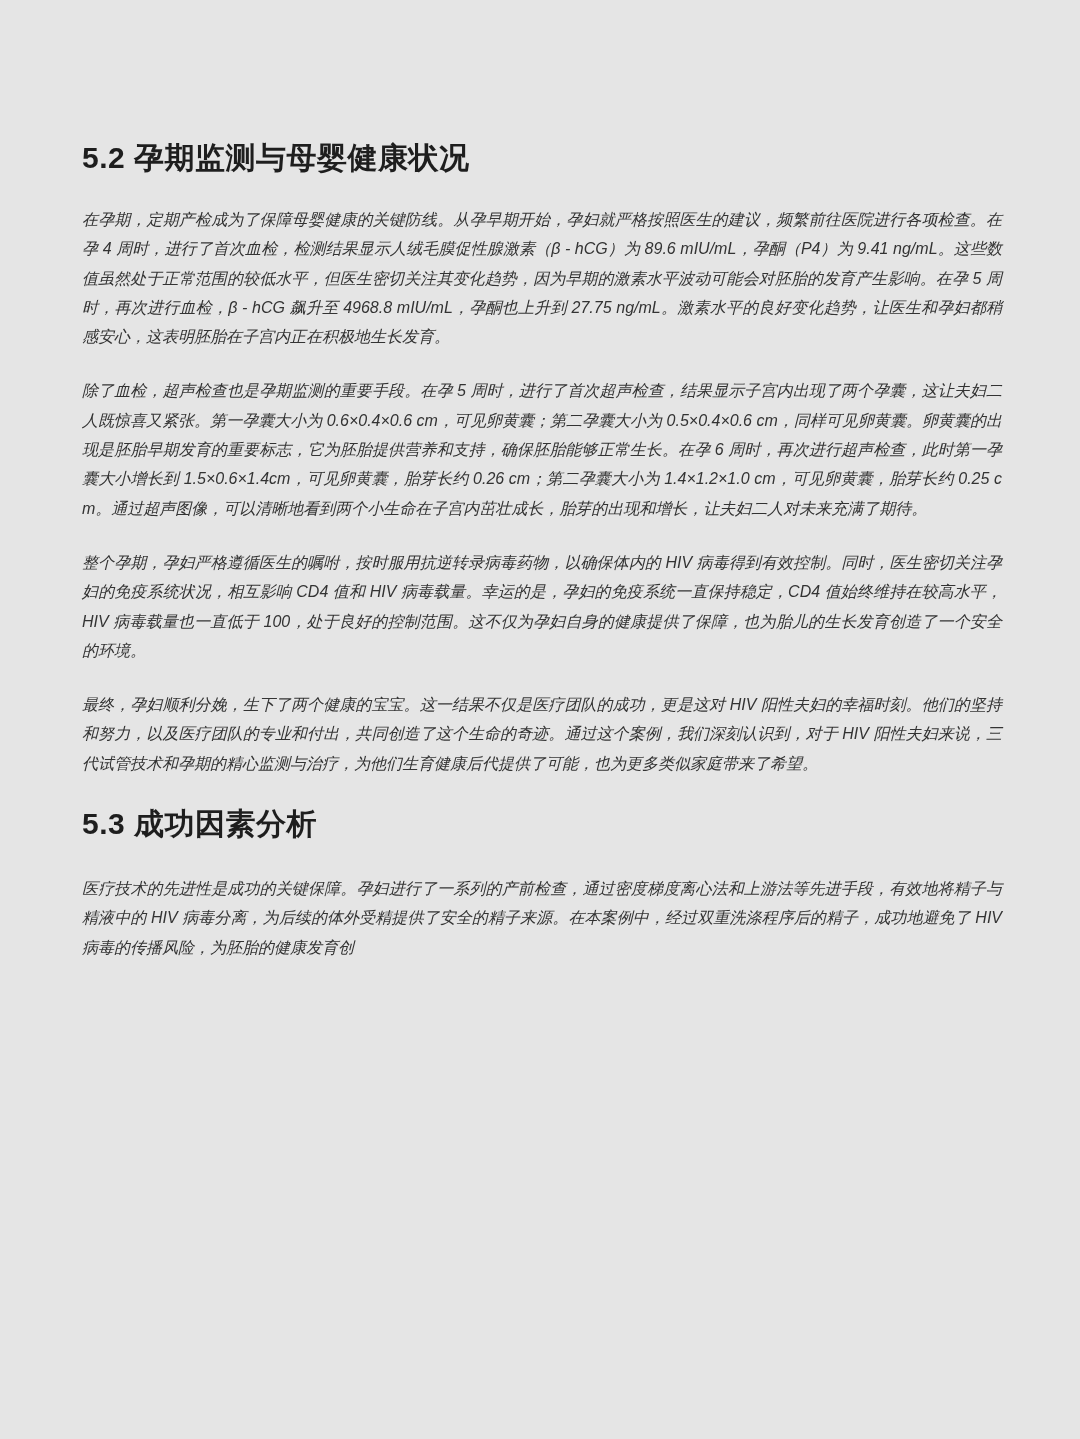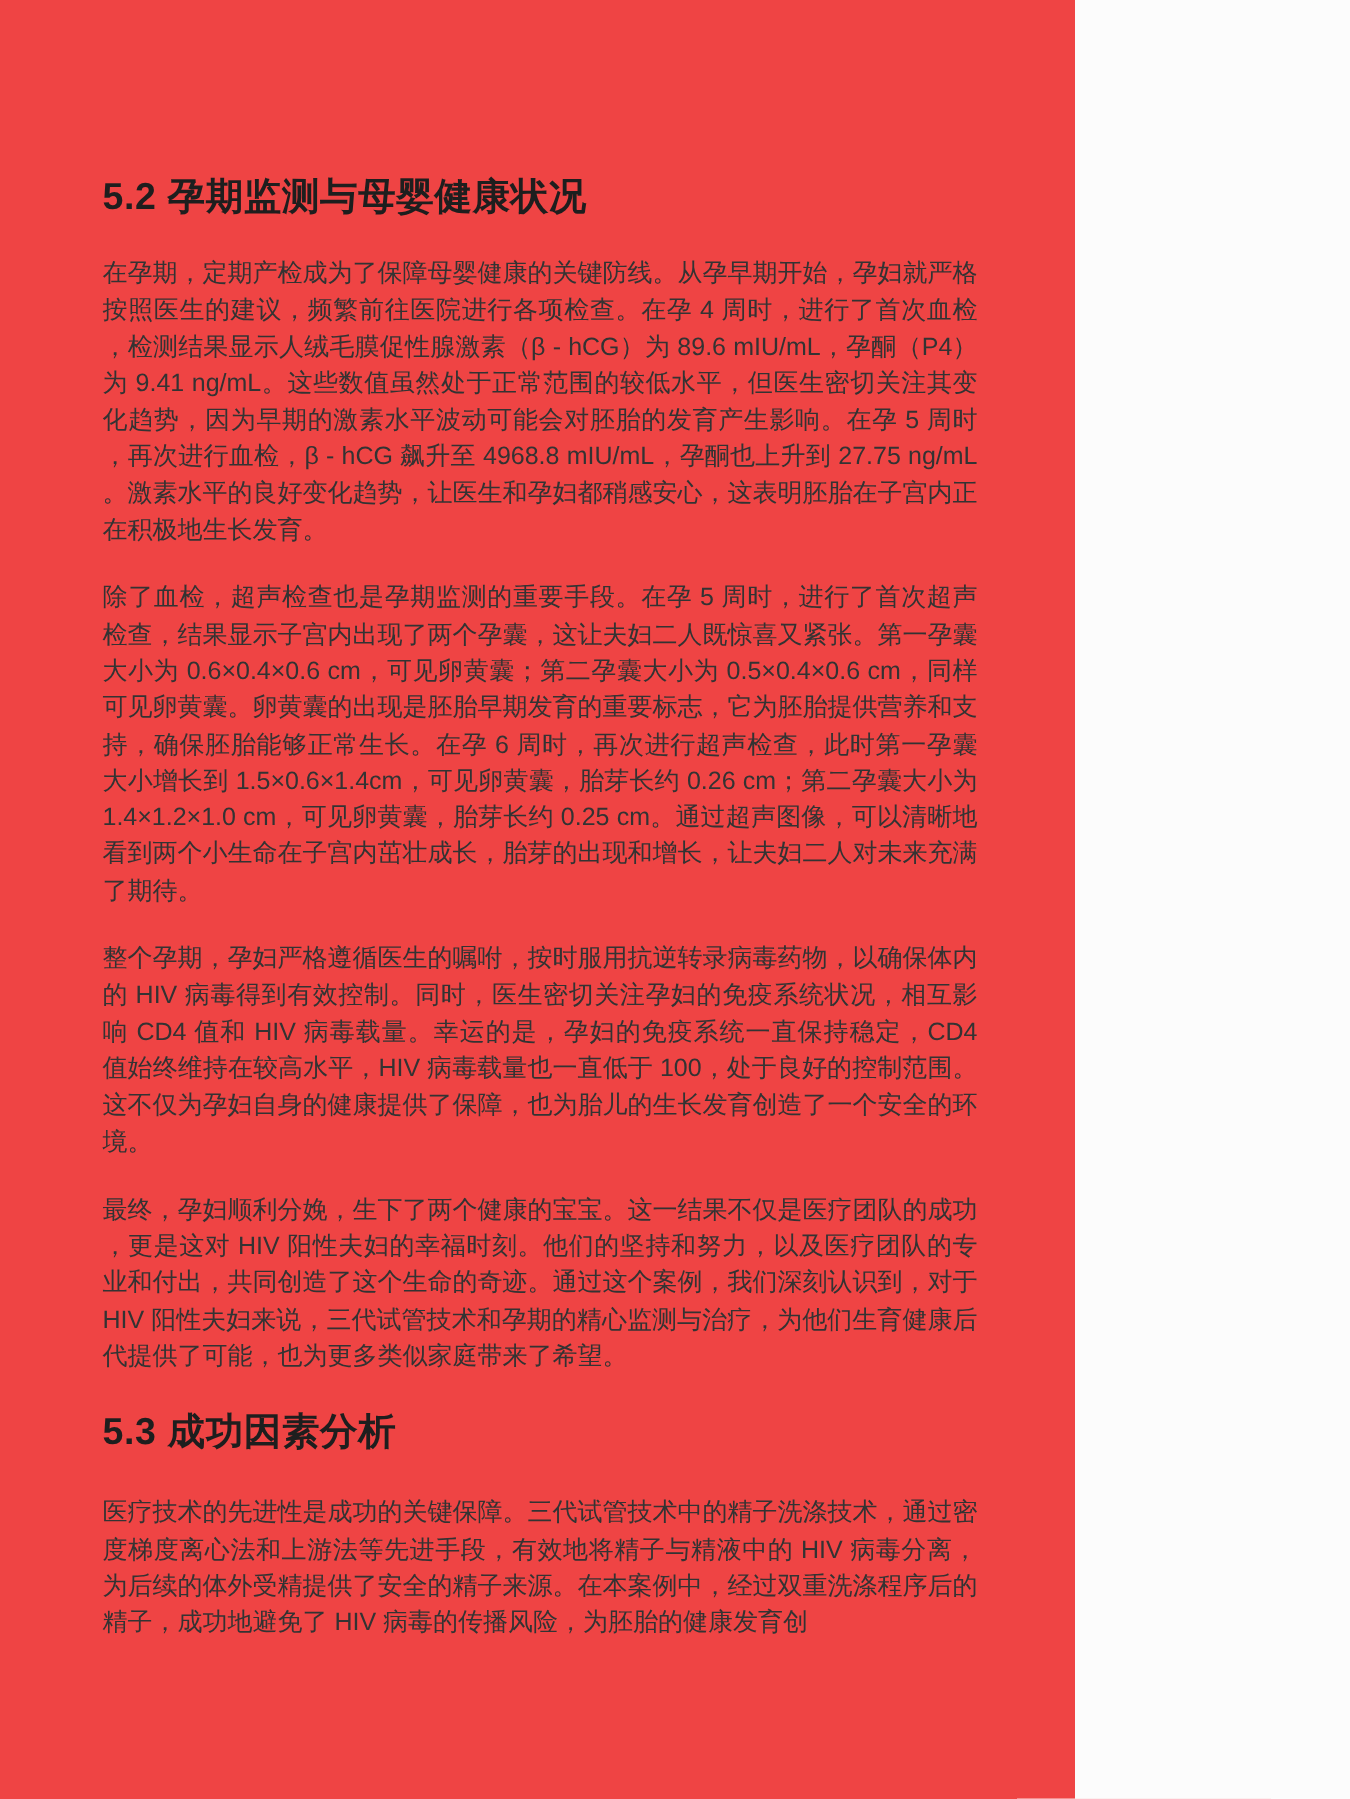--- a/index.html
+++ b/index.html
@@ -3,46 +3,47 @@
 <meta charset="utf-8">
 <style>
   html, body {
     margin: 0;
     padding: 0;
     background: #fcfcfc;
     font-family: "Liberation Sans", sans-serif;
   }
   .page {
     position: relative;
-    width: 860px;
+    width: 1080px;
     height: 1439px;
-    background: #ef4444;
+    background: #e5e5e5;
     overflow: hidden;
     box-sizing: border-box;
     padding: 141px 78px 0 82px;
   }
   h1.doc-heading {
     font-size: 30px;
     line-height: 34px;
     font-weight: 700;
     color: #1e1e1e;
     margin: 0 0 30px 0;
     letter-spacing: 0.5px;
   }
   h1.doc-heading.second {
     margin: 29px 0 33px 0;
   }
   p.doc-paragraph {
-    font-size: 20px;
+    font-size: 16px;
     line-height: 29.3px;
     color: #333333;
     margin: 0 0 25px 0;
     text-align: justify;
     line-break: anywhere;
     overflow-wrap: anywhere;
+    font-style: italic;
   }
 </style>
 </head>
 <body>
 
 <main class="page">
 
   <section>
     <h1 class="doc-heading">5.2 孕期监测与母婴健康状况</h1>
 
@@ -53,16 +54,16 @@
     <p class="doc-paragraph">整个孕期，孕妇严格遵循医生的嘱咐，按时服用抗逆转录病毒药物，以确保体内的 HIV 病毒得到有效控制。同时，医生密切关注孕妇的免疫系统状况，相互影响 CD4 值和 HIV 病毒载量。幸运的是，孕妇的免疫系统一直保持稳定，CD4 值始终维持在较高水平，HIV 病毒载量也一直低于 100，处于良好的控制范围。这不仅为孕妇自身的健康提供了保障，也为胎儿的生长发育创造了一个安全的环境。</p>
 
 
     <p class="doc-paragraph">最终，孕妇顺利分娩，生下了两个健康的宝宝。这一结果不仅是医疗团队的成功，更是这对 HIV 阳性夫妇的幸福时刻。他们的坚持和努力，以及医疗团队的专业和付出，共同创造了这个生命的奇迹。通过这个案例，我们深刻认识到，对于 HIV 阳性夫妇来说，三代试管技术和孕期的精心监测与治疗，为他们生育健康后代提供了可能，也为更多类似家庭带来了希望。</p>
   </section>
 
   <section>
     <h1 class="doc-heading second">5.3 成功因素分析</h1>
 
 
-    <p class="doc-paragraph">医疗技术的先进性是成功的关键保障。三代试管技术中的精子洗涤技术，通过密度梯度离心法和上游法等先进手段，有效地将精子与精液中的 HIV 病毒分离，为后续的体外受精提供了安全的精子来源。在本案例中，经过双重洗涤程序后的精子，成功地避免了 HIV 病毒的传播风险，为胚胎的健康发育创</p>
+    <p class="doc-paragraph">医疗技术的先进性是成功的关键保障。孕妇进行了一系列的产前检查，通过密度梯度离心法和上游法等先进手段，有效地将精子与精液中的 HIV 病毒分离，为后续的体外受精提供了安全的精子来源。在本案例中，经过双重洗涤程序后的精子，成功地避免了 HIV 病毒的传播风险，为胚胎的健康发育创</p>
   </section>
 
 </main>
 
 </body></html>

